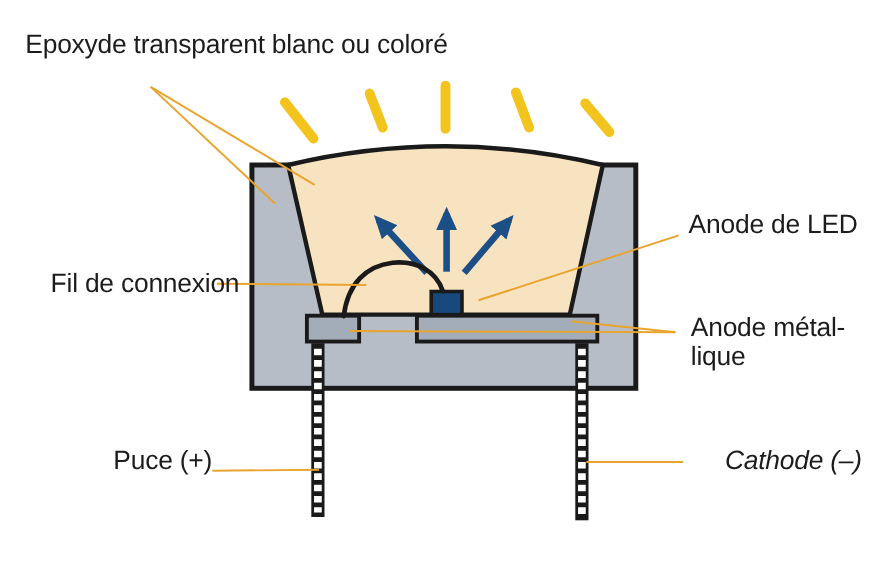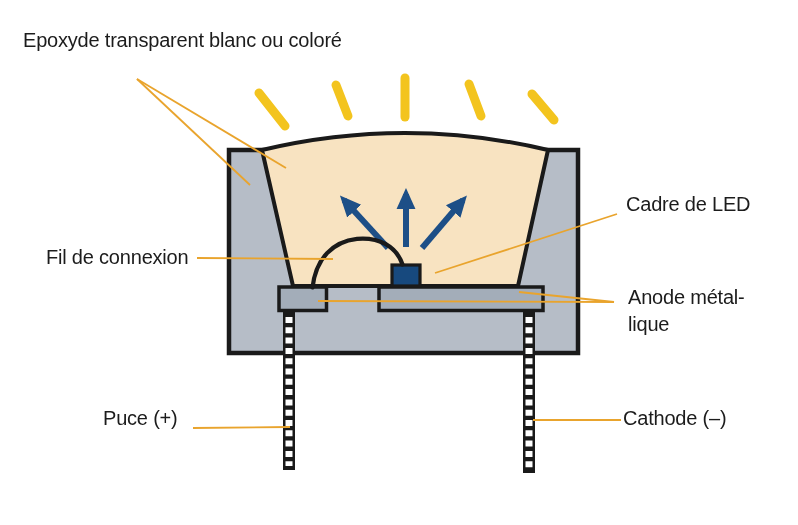--- a/index.html
+++ b/index.html
@@ -6,21 +6,21 @@
   #stage{
     position:relative;
     width:798px;height:525px;
     background:var(--background,#fff);
     overflow:hidden;
     font-family:"Liberation Sans", sans-serif;
   }
   #diagram-svg{position:absolute;left:0;top:0;}
   .label{
     position:absolute;
-    font-size:20px;
+    font-size:24px;
     line-height:27px;
     color:var(--text-black,#1c1c1c);
     white-space:nowrap;
     letter-spacing:-0.2px;
   }
   .label .line{line-height:27px;}
   
   .outline{stroke:var(--outline-black,#1a1a1a);}
   .body-fill{fill:var(--body-gray,#b6bdc7);}
   .frame-fill{fill:var(--frame-gray,#a3adb9);}
@@ -83,26 +83,26 @@
       <line class="leader" x1="197" y1="258" x2="333" y2="259"></line>
       <line class="leader" x1="318" y1="301" x2="614" y2="302"></line>
       <line class="leader" x1="519" y1="292" x2="614" y2="302"></line>
       <line class="leader" x1="193" y1="428" x2="290" y2="427"></line>
       <line class="leader" x1="533" y1="420" x2="621" y2="420"></line>
     </g>
   </svg>
 
   <div class="label" style="left:23px;top:27px;">Epoxyde transparent blanc ou coloré</div>
 
-  <div class="label" style="left:626px;top:191px;">Cadre de LED</div>
+  <div class="label" style="left:626px;top:191px;">Anode de LED</div>
 
   <div class="label" style="left:46px;top:244px;">Fil de connexion</div>
 
   <div class="label" style="left:628px;top:284px;">
     <div class="line">Anode métal-</div>
     <div class="line">lique</div>
   </div>
 
   <div class="label" style="left:103px;top:405px;">Puce (+)</div>
 
-  <div class="label" style="left:623px;top:405px;">Cathode (–)</div>
+  <div class="label" style="left:659px;top:405px;font-style:italic;">Cathode (–)</div>
 
 </div>
 
 </body></html>

